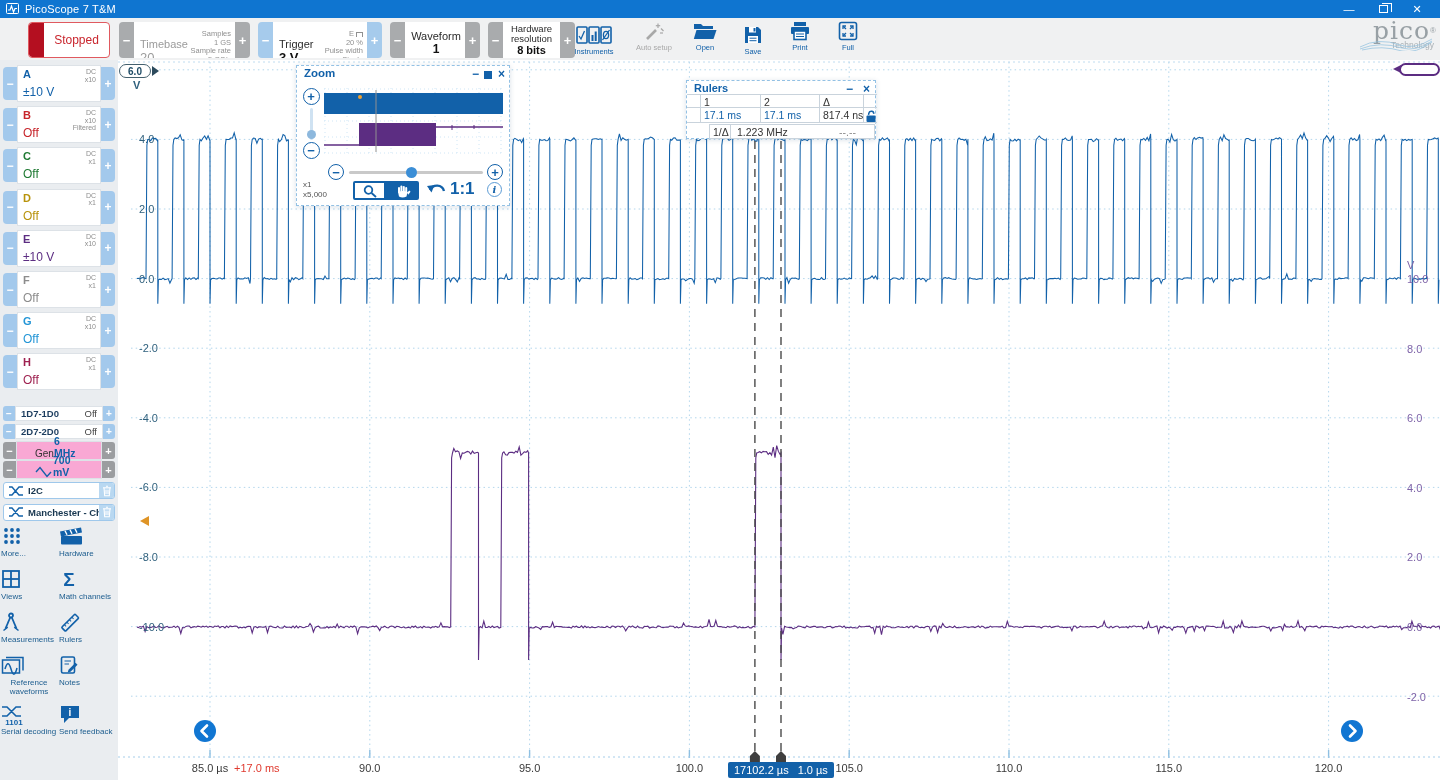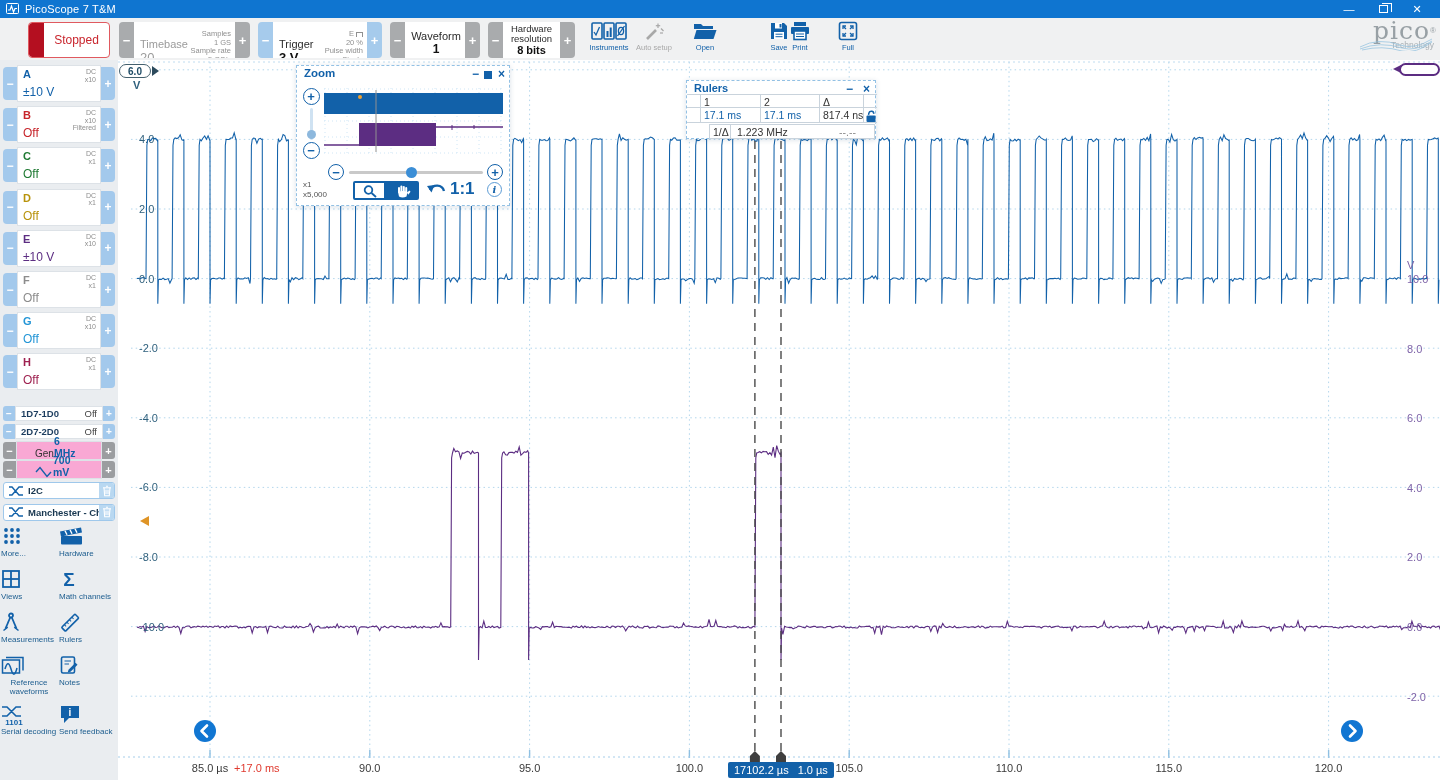--- a/index.html
+++ b/index.html
@@ -205,21 +205,21 @@
     <div class="pbody" style="padding:2px">
         <div class="pcenter">
       <div class="ptitle" style="font-size:9.5px;line-height:10px">Hardware resolution</div>
       <div class="pval" style="font-size:11px">8 bits</div>
     </div>
       </div>
     <div class="pm">+</div>
   </div>
 
   <div id="toolbar-icons">
-      <div class="tbtn" style="left: 585px;">
+      <div class="tbtn" style="left: 570px; justify-content: center;">
         <span class="ticon">
           <svg width="36" height="21" viewBox="0 0 36 21">
             <g fill="none" stroke="currentColor" stroke-width="1.6">
               <rect x="1" y="2" width="10" height="16" rx="1"></rect>
               <rect x="13" y="2" width="10" height="16" rx="1"></rect>
               <rect x="25" y="2" width="10" height="16" rx="1"></rect>
             </g>
             <path d="M3,11 l2,3 3.5,-8" fill="none" stroke="currentColor" stroke-width="1.3"></path>
             <g fill="currentColor">
               <rect x="15.5" y="10" width="2" height="6"></rect>
@@ -249,21 +249,21 @@
       </div>
       <div class="tbtn" style="left: 681px;">
         <span class="ticon">
           <svg width="24" height="20" viewBox="0 0 24 20">
             <path fill="currentColor" d="M1,3h7l2,2h10v3H1z"></path>
             <path fill="currentColor" d="M3.5,9H23.5l-3,9H0.8z"></path>
           </svg>
         </span>
         <span class="tlabel">Open</span>
       </div>
-      <div class="tbtn" style="left: 755px;">
+      <div class="tbtn" style="left: 729px; justify-content: center;">
         <span class="ticon">
           <svg width="20" height="20" viewBox="0 0 20 20">
             <path fill="currentColor" d="M2,2h13l3,3v13H2z"></path>
             <rect x="6" y="2" width="7" height="5.5" fill="#fff"></rect>
             <rect x="10.5" y="3" width="2" height="3.5" fill="currentColor"></rect>
             <rect x="5" y="11" width="10" height="7" fill="#fff"></rect>
             <line x1="6.5" y1="13.2" x2="13.5" y2="13.2" stroke="currentColor"></line>
             <line x1="6.5" y1="15.7" x2="13.5" y2="15.7" stroke="currentColor"></line>
           </svg>
         </span>

